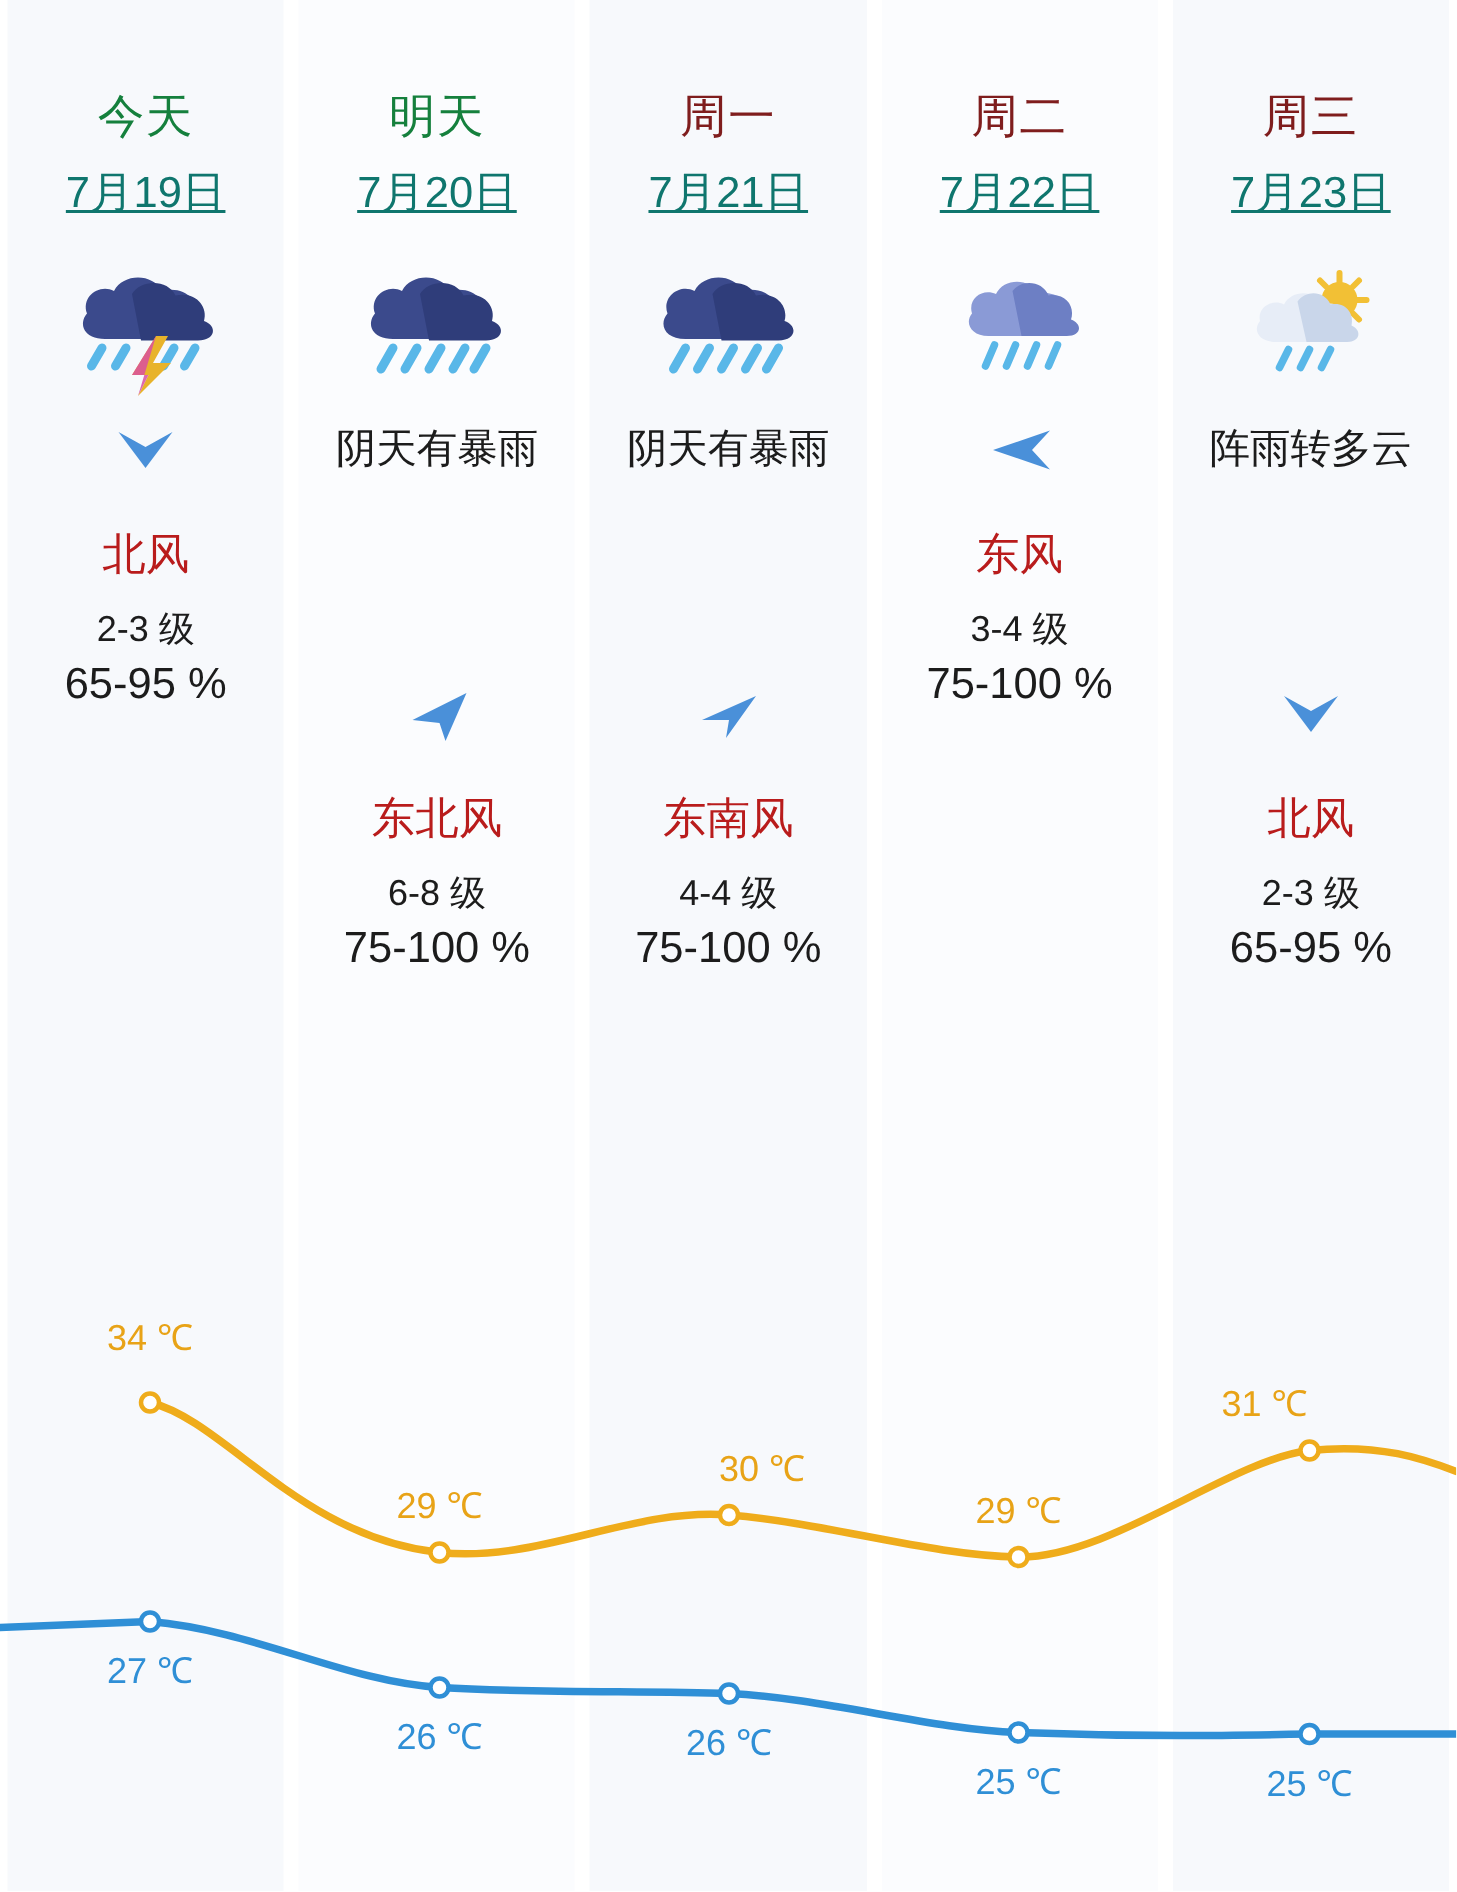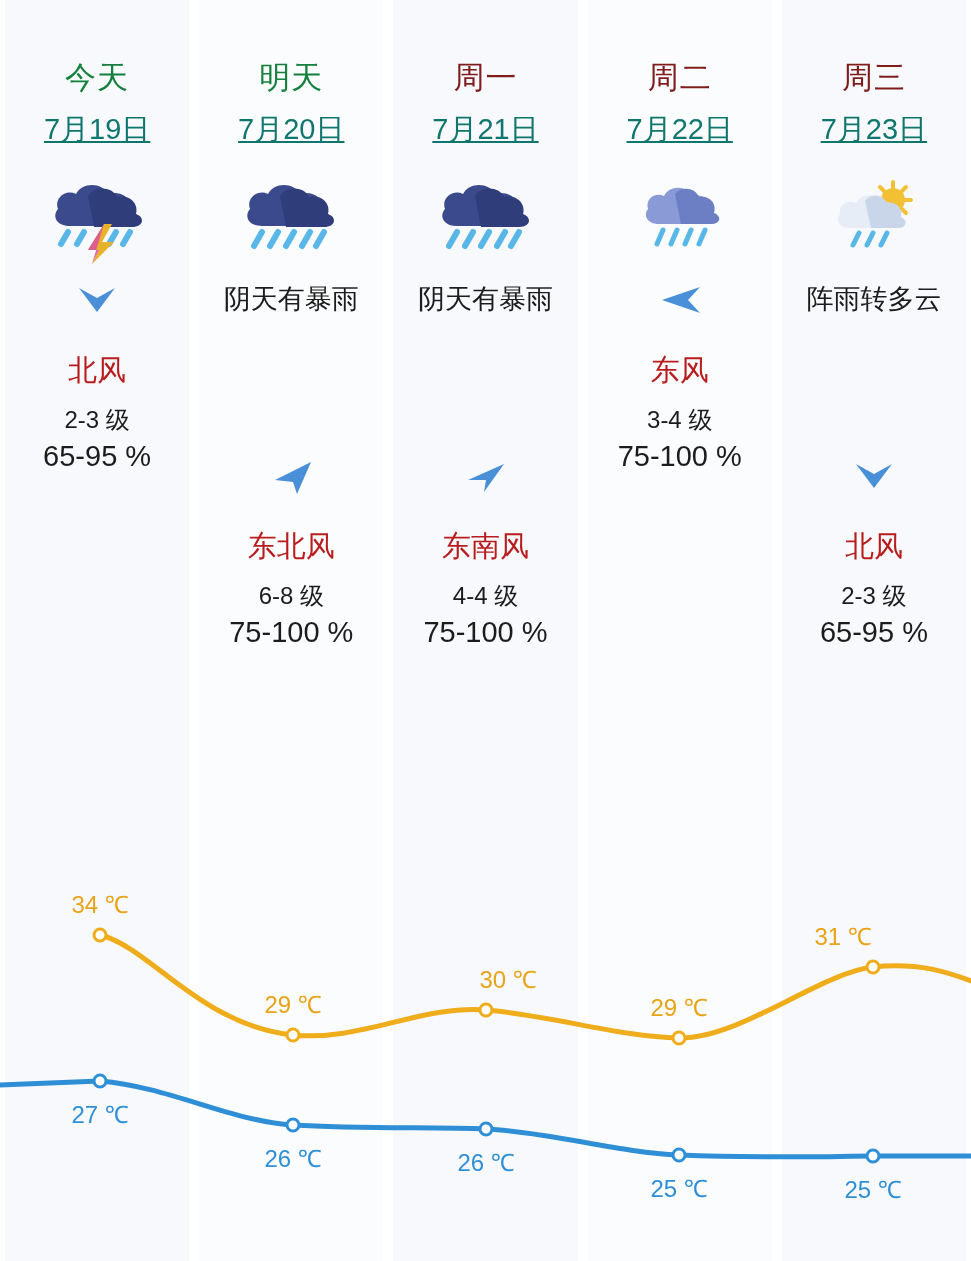--- a/index.html
+++ b/index.html
@@ -293,21 +293,21 @@
       <circle cx="679" cy="183" r="6" fill="#ffffff" stroke="#efac1b" stroke-width="3"></circle>
       <circle cx="873" cy="112" r="6" fill="#ffffff" stroke="#efac1b" stroke-width="3"></circle>
 
       <circle cx="100" cy="226" r="6" fill="#ffffff" stroke="#2f8fd6" stroke-width="3"></circle>
       <circle cx="293" cy="270" r="6" fill="#ffffff" stroke="#2f8fd6" stroke-width="3"></circle>
       <circle cx="486" cy="274" r="6" fill="#ffffff" stroke="#2f8fd6" stroke-width="3"></circle>
       <circle cx="679" cy="300" r="6" fill="#ffffff" stroke="#2f8fd6" stroke-width="3"></circle>
       <circle cx="873" cy="301" r="6" fill="#ffffff" stroke="#2f8fd6" stroke-width="3"></circle>
     </svg>
 
-    <div class="label high" style="left:100px; top:38px;">34 ℃</div>
+    <div class="label high" style="left:100px; top:26px;">34 ℃</div>
     <div class="label high" style="left:293px; top:138px;">29 ℃</div>
     <div class="label high" style="left:508px; top:113px;">30 ℃</div>
     <div class="label high" style="left:679px; top:141px;">29 ℃</div>
     <div class="label high" style="left:843px; top:70px;">31 ℃</div>
 
     <div class="label low" style="left:100px; top:248px;">27 ℃</div>
     <div class="label low" style="left:293px; top:292px;">26 ℃</div>
     <div class="label low" style="left:486px; top:296px;">26 ℃</div>
     <div class="label low" style="left:679px; top:322px;">25 ℃</div>
     <div class="label low" style="left:873px; top:323px;">25 ℃</div>

